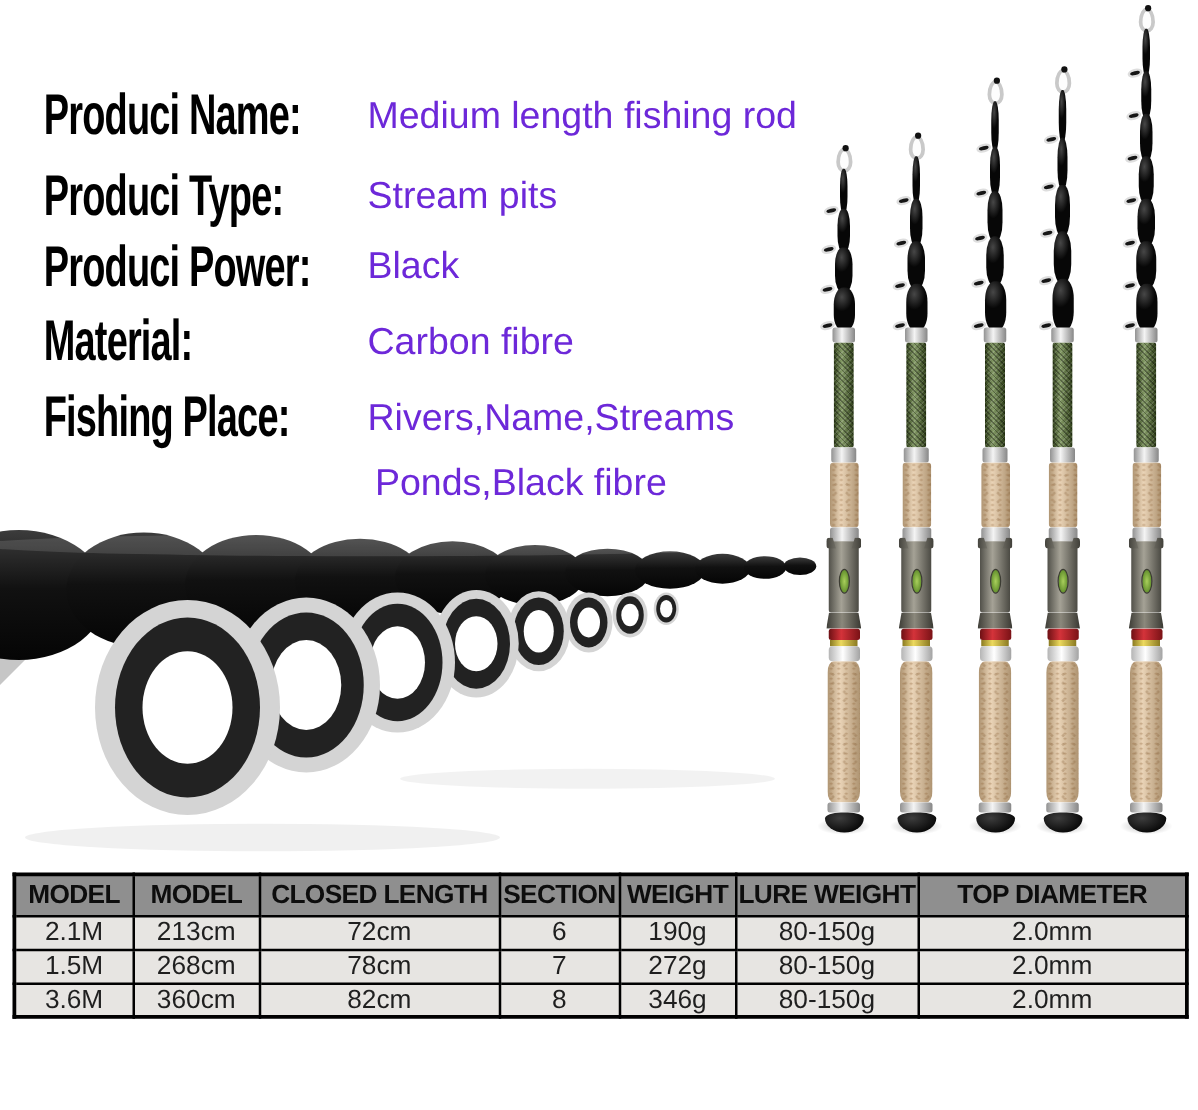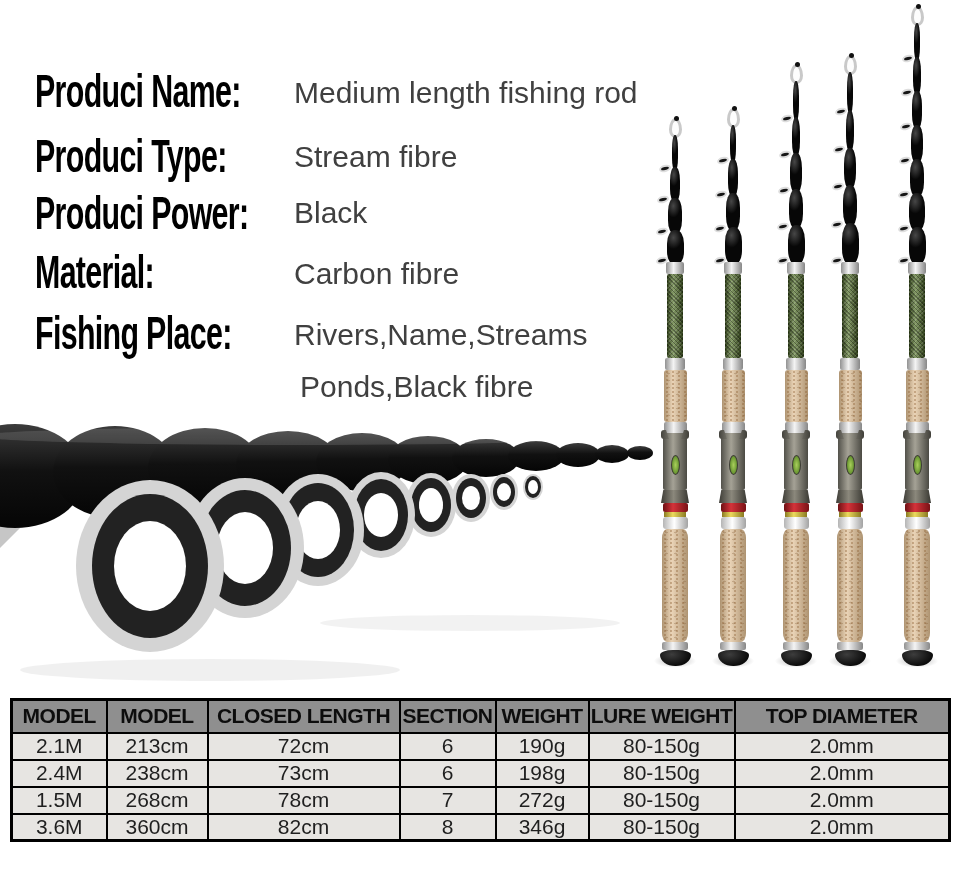--- a/index.html
+++ b/index.html
@@ -12,21 +12,21 @@
 
   
   .spec-label{
     position:absolute;left:35px;
     font-size:46px;font-weight:bold;color:#000;
     letter-spacing:-1px;white-space:nowrap;
     transform:scaleX(.66);transform-origin:left top;
   }
   .spec-value{
     position:absolute;left:294px;
-    font-size:30px;color:#404040;white-space:nowrap;
+    font-size:30px;color:#6d28d9;white-space:nowrap;
   }
 
   
   .rods{position:absolute;left:0;top:0;width:958px;height:700px;}
   .rod{position:absolute;}
   .part{position:absolute;}
   .blk{background:radial-gradient(ellipse 70% 45% at 38% 22%, #474747, #070707 72%);border-radius:45%/38%;}
   .guide{
     width:12px;height:7px;border:2px solid #dedede;background:#161616;
     border-radius:50%;transform:rotate(-14deg);
@@ -99,21 +99,21 @@
   }
 </style>
 </head>
 <body>
 
 <div>
   <div class="spec-label" style="top:64px">Produci Name:</div>
   <div class="spec-value" style="top:76px">Medium length fishing rod</div>
 
   <div class="spec-label" style="top:129px">Produci Type:</div>
-  <div class="spec-value" style="top:140px">Stream fibre</div>
+  <div class="spec-value" style="top:140px">Stream pits</div>
 
   <div class="spec-label" style="top:186px">Produci Power:</div>
   <div class="spec-value" style="top:196px">Black</div>
 
   <div class="spec-label" style="top:245px">Material:</div>
   <div class="spec-value" style="top:257px">Carbon fibre</div>
 
   <div class="spec-label" style="top:306px">Fishing Place:</div>
   <div class="spec-value" style="top:318px">Rivers,Name,Streams</div>
   <div class="spec-value" style="top:370px;left:300px">Ponds,Black fibre</div>
@@ -358,29 +358,20 @@
     <tr>
       <td>2.1M</td>
       <td>213cm</td>
       <td>72cm</td>
       <td>6</td>
       <td>190g</td>
       <td>80-150g</td>
       <td>2.0mm</td>
     </tr>
     <tr>
-      <td>2.4M</td>
-      <td>238cm</td>
-      <td>73cm</td>
-      <td>6</td>
-      <td>198g</td>
-      <td>80-150g</td>
-      <td>2.0mm</td>
-    </tr>
-    <tr>
       <td>1.5M</td>
       <td>268cm</td>
       <td>78cm</td>
       <td>7</td>
       <td>272g</td>
       <td>80-150g</td>
       <td>2.0mm</td>
     </tr>
     <tr>
       <td>3.6M</td>

